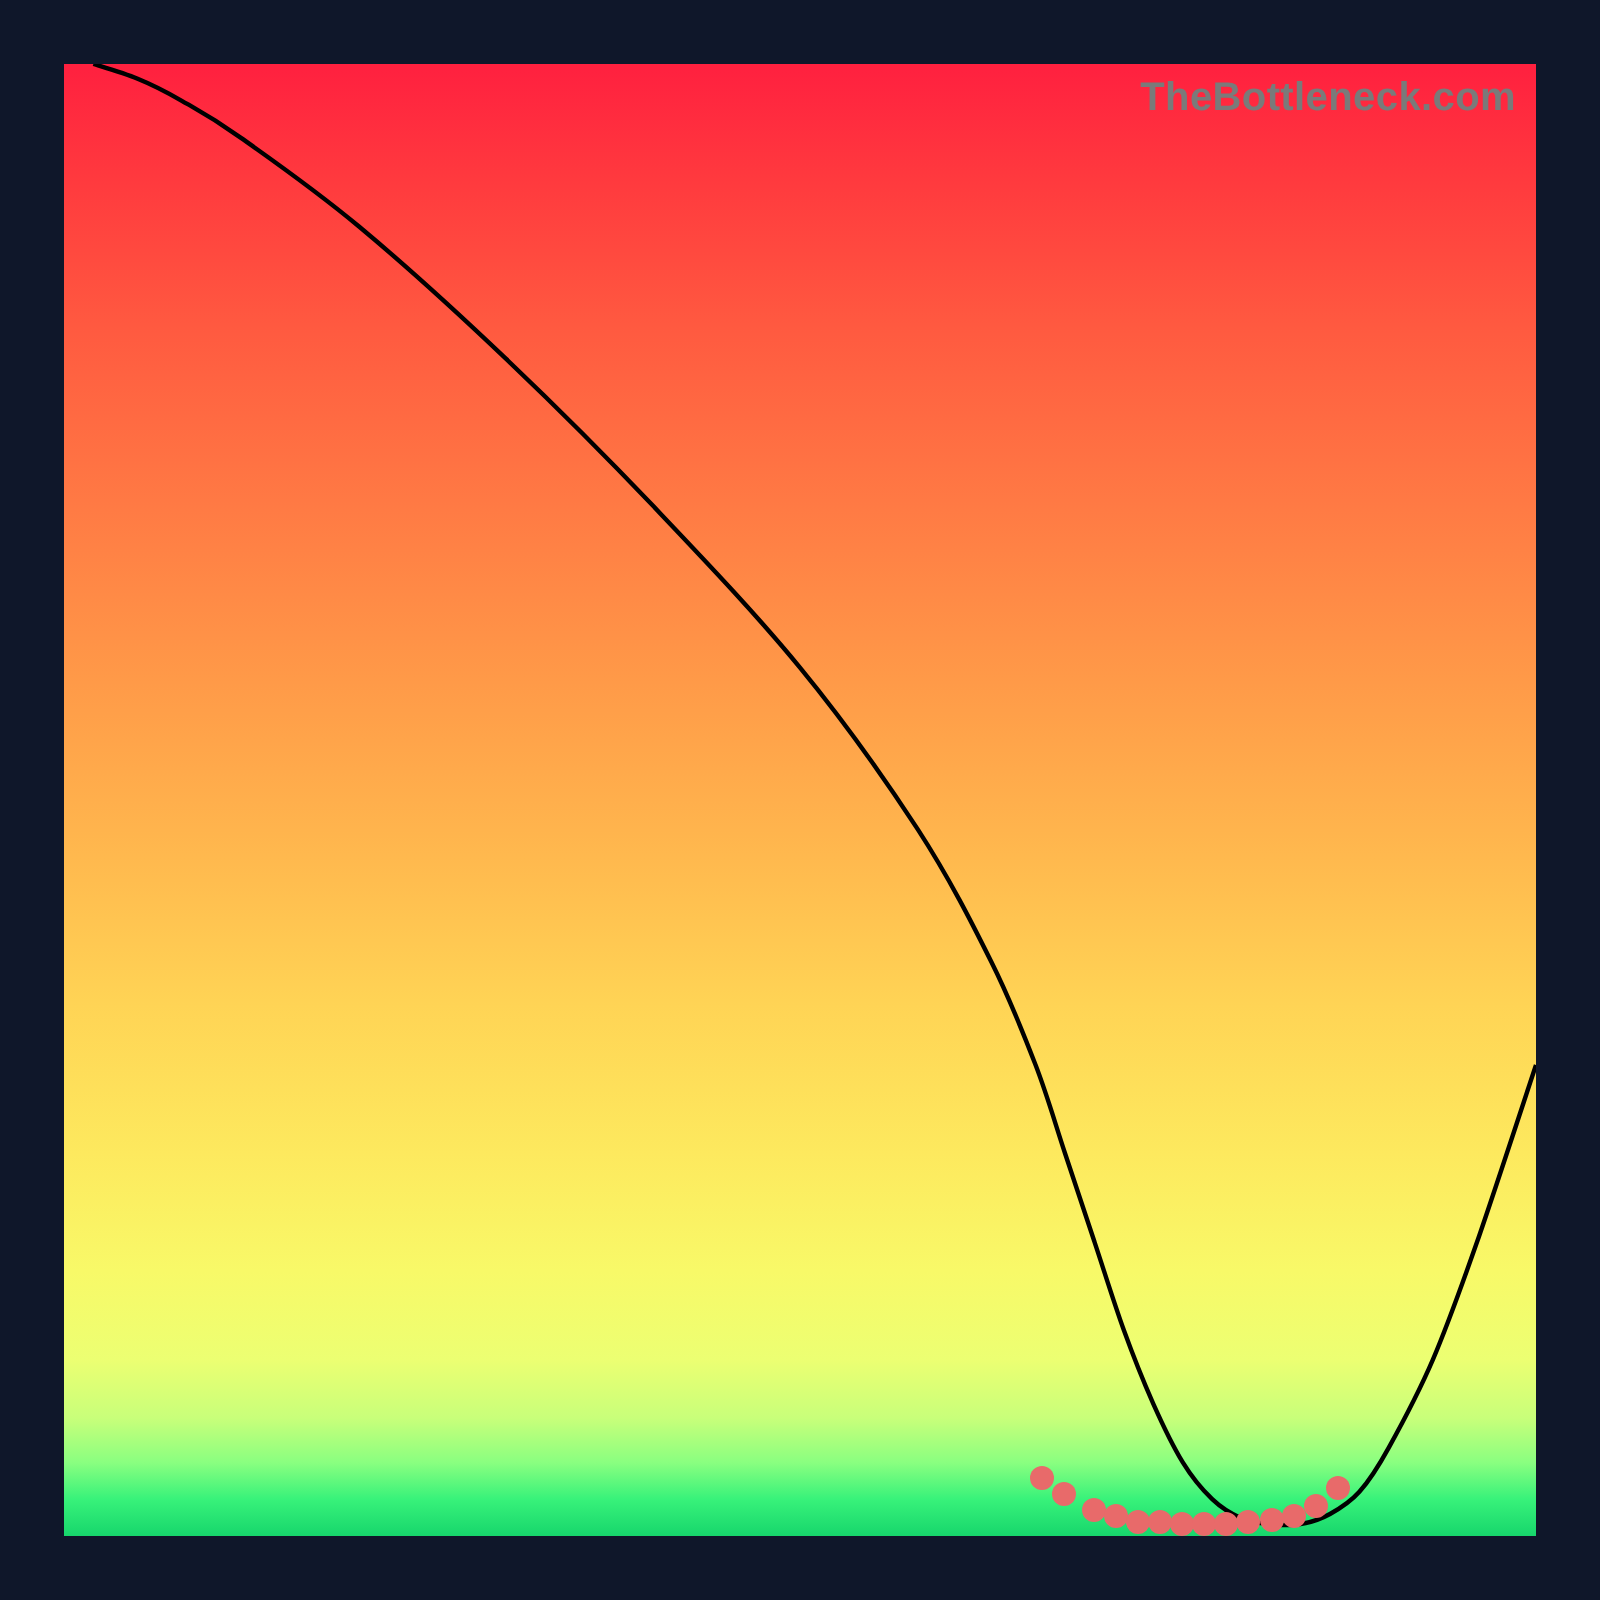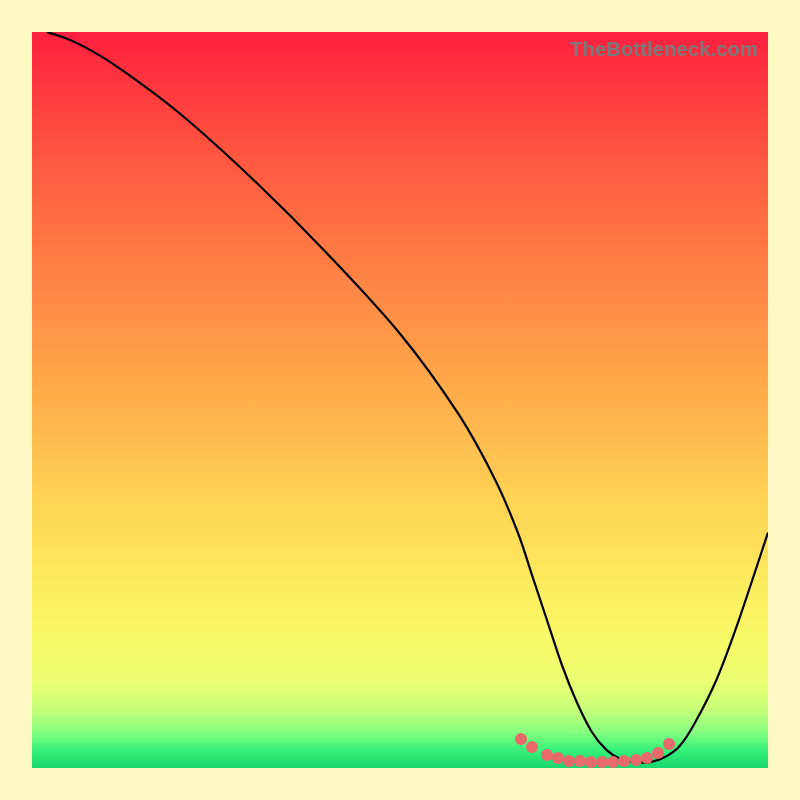--- a/index.html
+++ b/index.html
@@ -8,21 +8,21 @@
     width: 800px;
     height: 800px;
     background: #000;
   }
   .frame {
     position: absolute;
     left: 0;
     top: 0;
     width: 800px;
     height: 800px;
-    background: #fef9c3;
+    background: #0f172a;
   }
   .plot {
     position: absolute;
     left: 32px;
     top: 32px;
     width: 736px;
     height: 736px;
     overflow: hidden;
   }
   .gradient {

